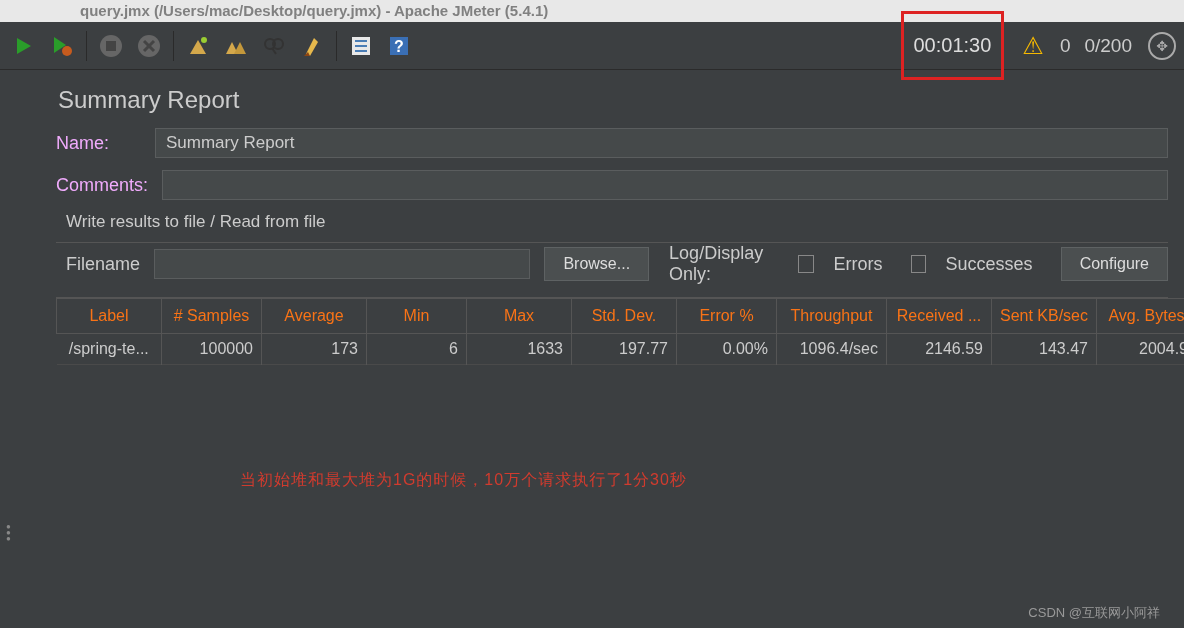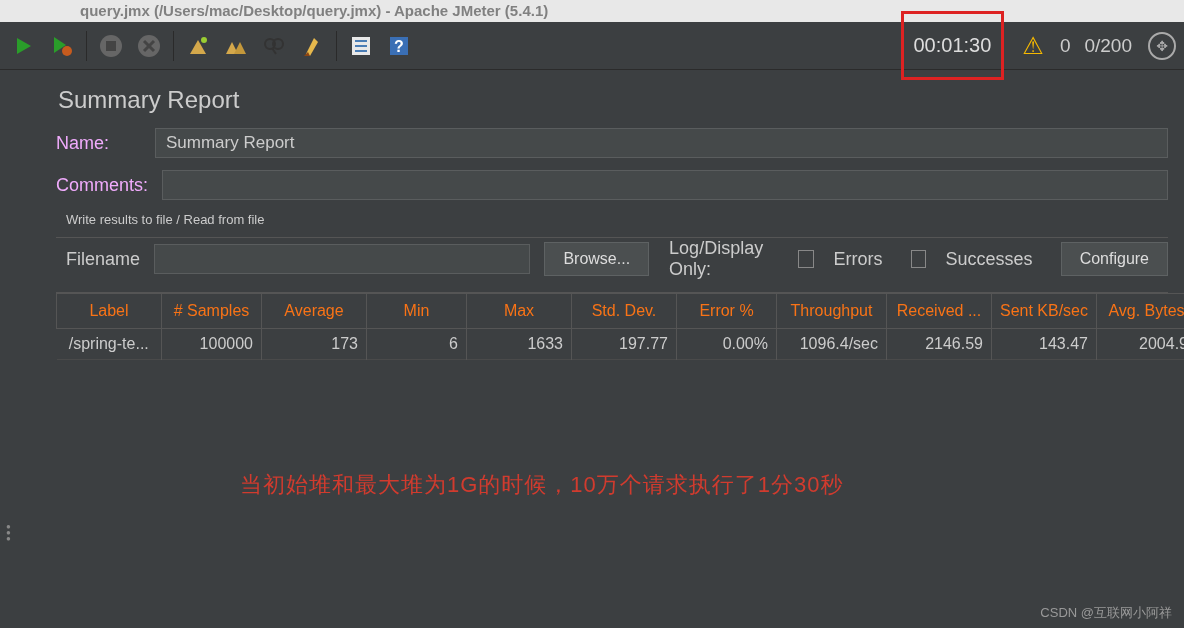--- a/index.html
+++ b/index.html
@@ -31,21 +31,21 @@
   .meta-txt { color:#ccc; font-size:19px; margin:0 4px;}
   .gear-circle { width:28px;height:28px;border:2px solid #aaa;border-radius:50%;display:flex;align-items:center;justify-content:center;font-size:14px;color:#aaa;margin-left:6px;}
   .content { padding: 12px 8px 0 20px; margin-left: 28px; }
   h2.title { font-size: 24px; font-weight: normal; color:#ccc; margin:4px 0 14px 10px;}
   .form-row { display:flex; align-items:center; margin:0 8px 12px 8px; gap:14px;}
   .form-row label { font-size:18px; color:#f0abfc; min-width:85px;}
   .text-input {
     flex:1; height:30px; background:#45494a; border:1px solid #5a5d5e;
     color:#ccc; font-size:17px; padding:0 10px;
   }
-  .fieldset-label { font-size:13px; color:#ccc; margin:4px 0 10px 18px;}
+  .fieldset-label { font-size:17px; color:#ccc; margin:4px 0 10px 18px;}
   .file-row { display:flex; align-items:center; gap:14px; margin:0 8px 12px 18px;}
   .file-row label { font-size:18px; color:#ccc;}
   .file-input { width:460px; height:30px; background:#45494a; border:1px solid #5a5d5e;}
   .btn {
     background:#4b4f50; border:1px solid #5e6263; color:#ddd;
     padding:7px 18px; font-size:16px; cursor:pointer;
   }
   .log-label { font-size:18px; color:#ccc; margin-left:6px;}
   .chk { width:18px;height:18px;border:1px solid #888;display:inline-block;margin-right:6px;vertical-align:middle;}
   .chk-label { font-size:18px; color:#ccc; margin-right:14px;}
@@ -56,24 +56,24 @@
     padding:8px 6px; border:1px solid #555; text-align:center; white-space:nowrap; overflow:hidden;
   }
   td {
     color:#ccc; font-size:16px; padding:6px 8px; border-right:1px solid #555;
     text-align:right; white-space:nowrap; overflow:hidden; text-overflow:ellipsis;
   }
   td:first-child { text-align:center;}
   tbody tr { border-bottom:1px solid #4a4a4a;}
   .annotation {
     position:absolute; left:240px; top:470px;
-    font-size:22px; color:#d13b2e; letter-spacing:1px;
+    font-size:16px; color:#d13b2e; letter-spacing:1px;
   }
   .watermark {
-    position:absolute; right:12px; bottom:6px;
+    position:absolute; right:24px; bottom:6px;
     font-size:13px; color:#999;
   }
   .dots { position:absolute; left:6px; top:524px; color:#888; font-size:8px; line-height:6px;}
   .hr-line { border:none; border-top:1px solid #555; margin:2px 8px 0 8px;}
 </style>
 </head>
 <body>
 
 <div class="titlebar">query.jmx (/Users/mac/Desktop/query.jmx) - Apache JMeter (5.4.1)</div>
 

